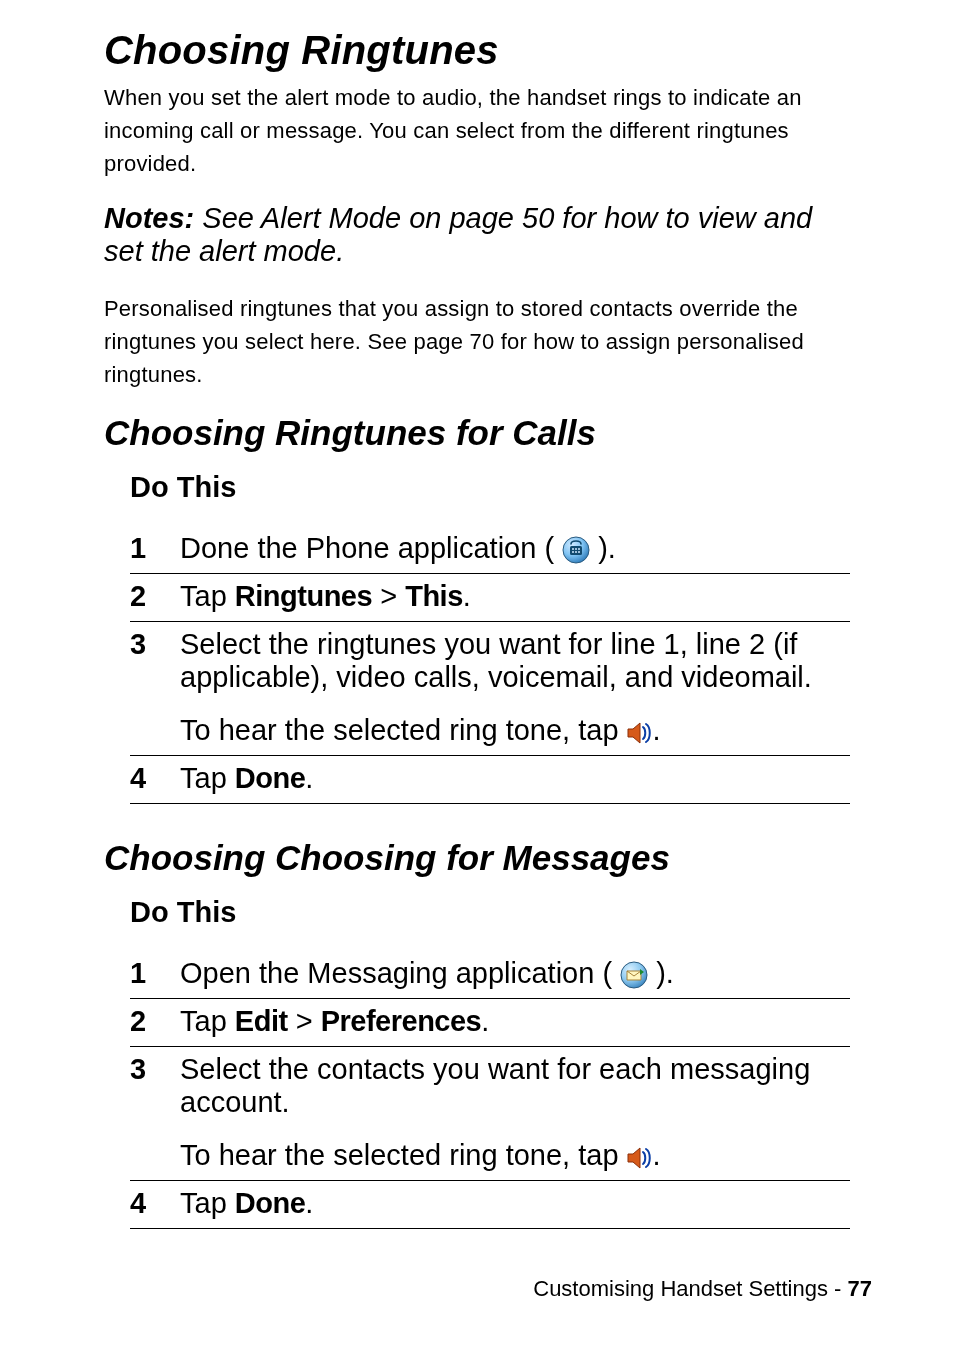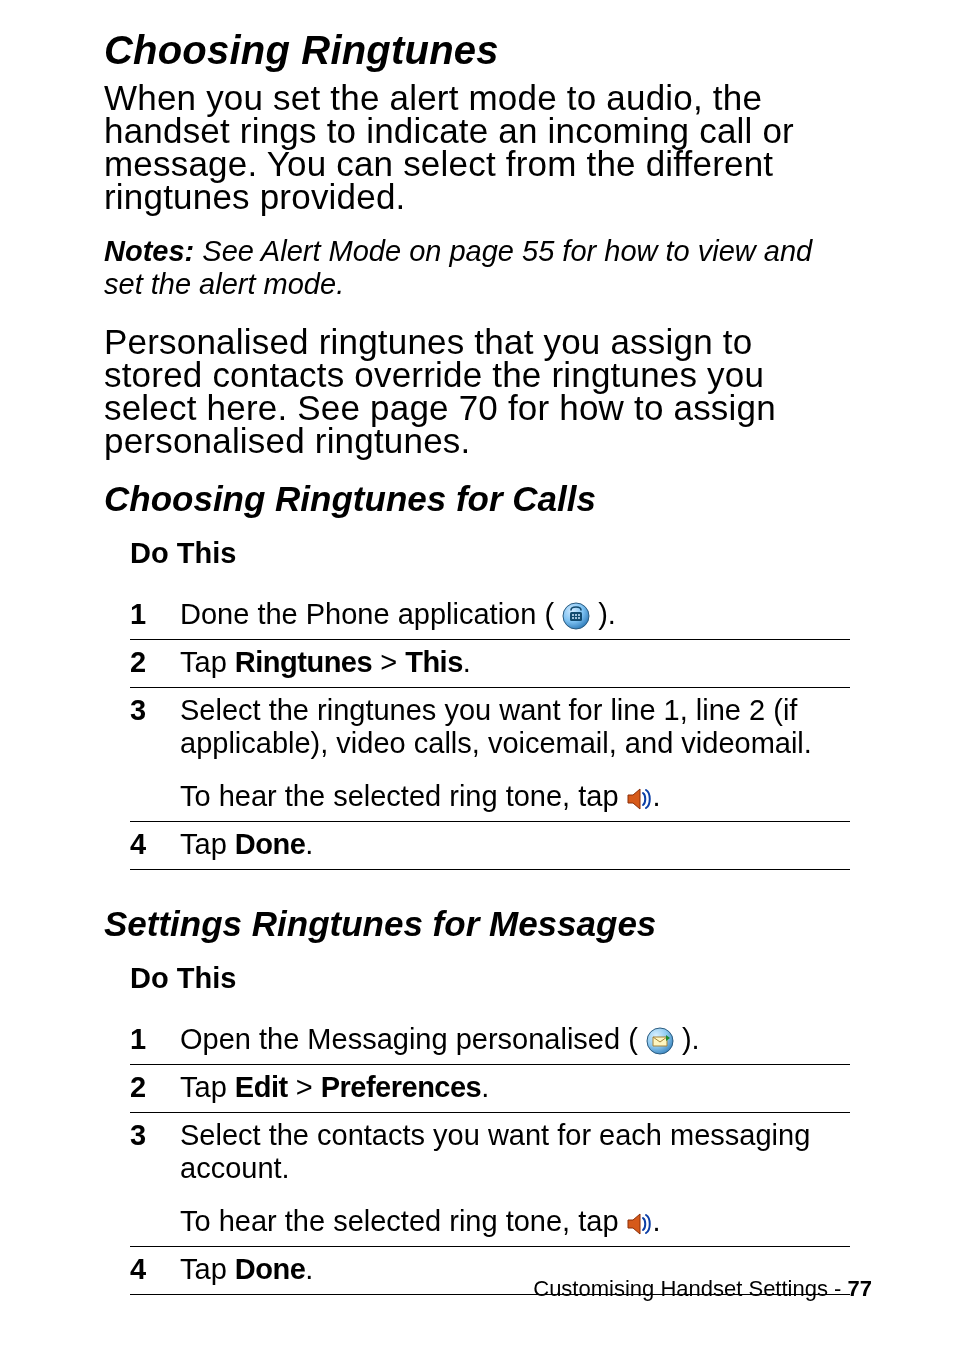--- a/index.html
+++ b/index.html
@@ -15,21 +15,21 @@
     padding:28px 98px 0 104px
   }
   .h1{
     font-style:italic;
     font-weight:700;
     font-size:40px;
     margin:0 0 8px 0;
     letter-spacing:.2px
   }
   .para{
-    font-size:35px;
+    font-size:22px;
     line-height:33px;
     margin:4px 0 22px 0;
     letter-spacing:.2px
   }
   .notes-line{
     font-size:29px;
     line-height:33px;
     font-style:italic;
     margin:4px 0 24px 0
   }
@@ -94,21 +94,21 @@
 </head>
 <body>
 
 <div class="page">
 
   <div class="h1">Choosing Ringtunes</div>
 
   <div class="para">When you set the alert mode to audio, the handset rings to indicate an incoming call or message. You can select from the different ringtunes provided.</div>
 
   <div class="notes-line">
-    <span class="notes-label">Notes:</span><span> See Alert Mode on page 55 for how to view and set the alert mode.</span>
+    <span class="notes-label">Notes:</span><span> See Alert Mode on page 50 for how to view and set the alert mode.</span>
   </div>
 
   <div class="para">Personalised ringtunes that you assign to stored contacts override the ringtunes you select here. See page 70 for how to assign personalised ringtunes.</div>
 
   <div class="h2">Choosing Ringtunes for Calls</div>
 
   <div class="do-this-block">
     <div class="do-this">Do This</div>
 
     <table class="steps">
@@ -165,31 +165,31 @@
       <tr class="rule bottom-rule">
         <td class="num">4</td>
         <td>
           <span>Tap </span><span class="menu-lbl">Done</span><span>.</span>
         </td>
       </tr>
     </tbody>
       </table>
   </div>
 
-  <div class="h2" style="margin-top:34px">Settings Ringtunes for Messages</div>
+  <div class="h2" style="margin-top:34px">Choosing Choosing for Messages</div>
 
   <div class="do-this-block">
     <div class="do-this">Do This</div>
 
     <table class="steps">
       <tbody>
           <tr class="bottom-rule">
         <td class="num">1</td>
         <td>
-          <span>Open the Messaging personalised ( </span><span class="icon-circ">
+          <span>Open the Messaging application ( </span><span class="icon-circ">
             <svg viewBox="0 0 28 28">
               <defs>
                 <radialGradient id="g2" cx="35%" cy="30%" r="75%">
                   <stop offset="0%" stop-color="#d9f0ff"></stop>
                   <stop offset="55%" stop-color="#8fcaf0"></stop>
                   <stop offset="100%" stop-color="#3a85bf"></stop>
                 </radialGradient>
               </defs>
               <circle cx="14" cy="14" r="13" fill="url(#g2)" stroke="#2a5b80" stroke-width="1"></circle>
               <path d="M7 10h14v9H7z" fill="#fff7c0" stroke="#a6833a" stroke-width="1"></path>

